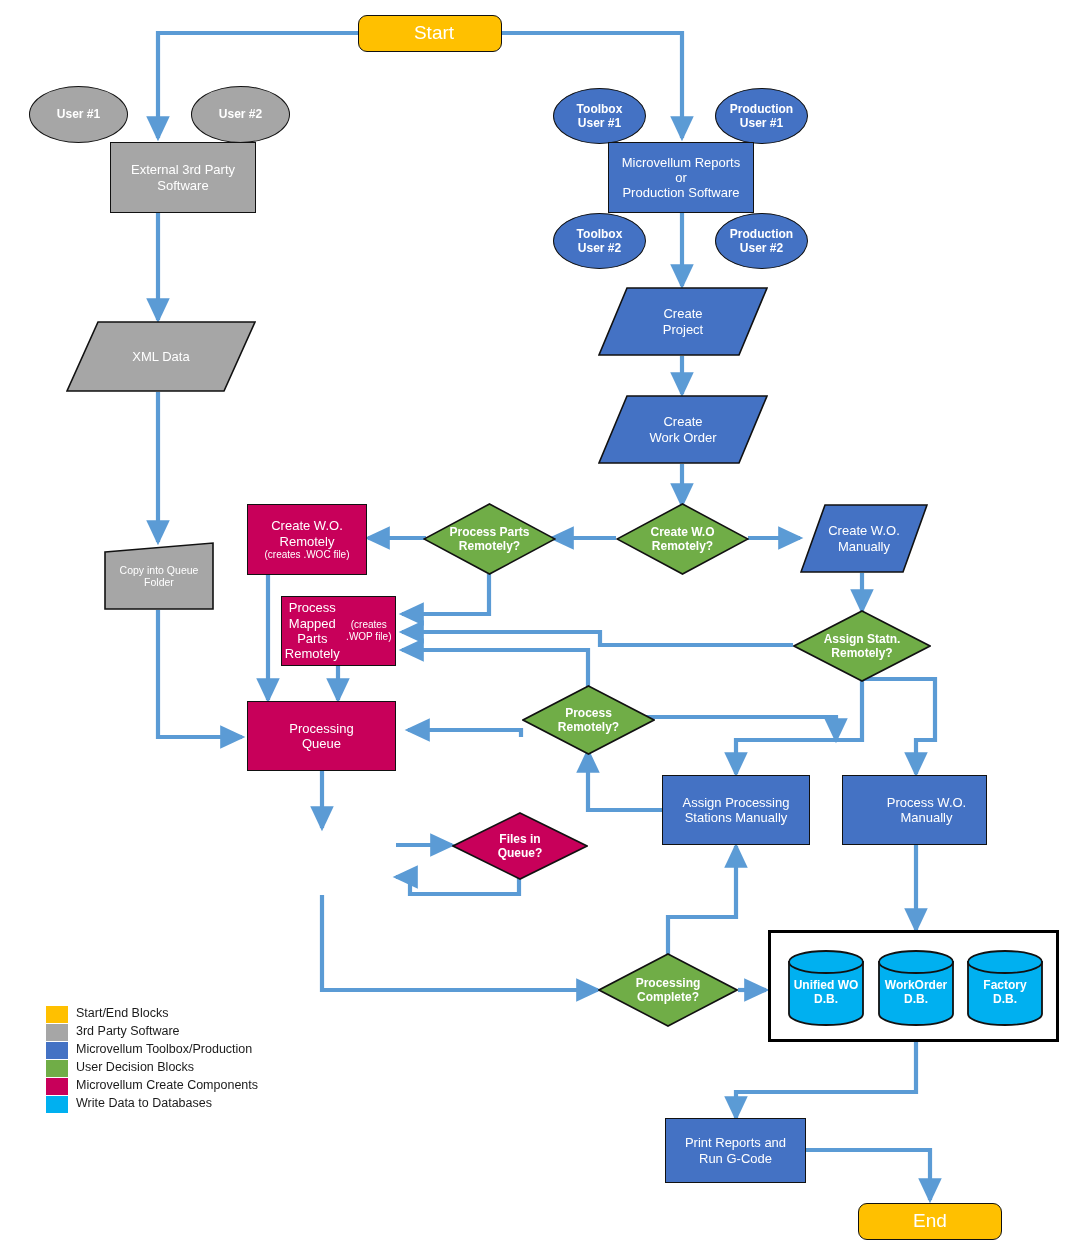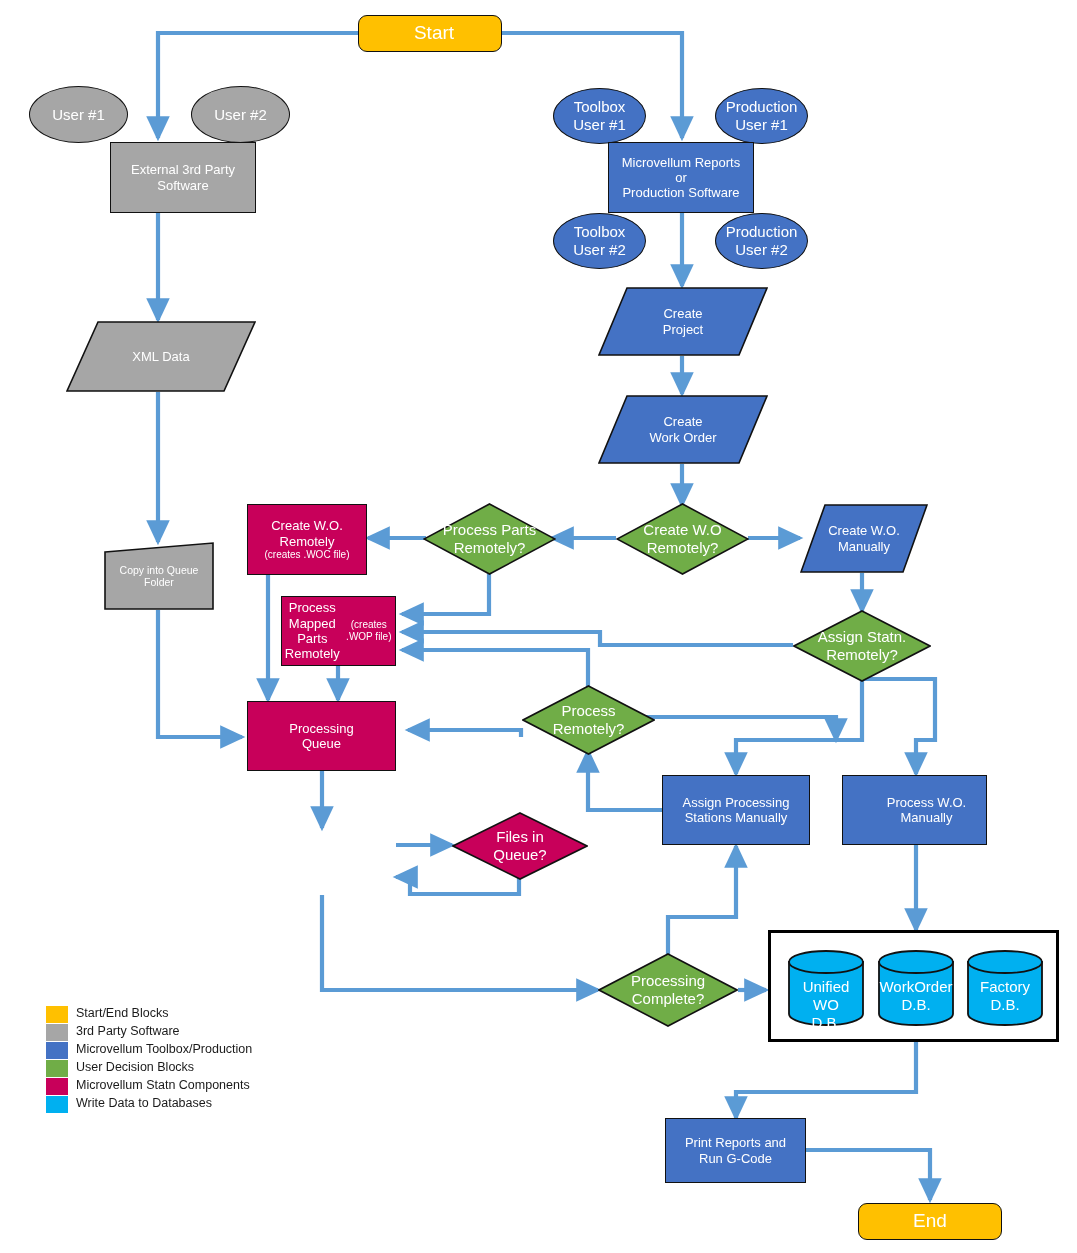--- a/index.html
+++ b/index.html
@@ -110,21 +110,21 @@
   .legend-text {
     margin-left: 8px;
     font-size: 12.5px;
     color: #1a1a1a;
     white-space: nowrap;
   }
   
   .t-start { font-size: 19px; }
   .t-md  { font-size: 13px; }
   .t-sm  { font-size: 10.5px; }
-  .t-xs  { font-size: 15px; }
+  .t-xs  { font-size: 12px; font-weight: bold; }
   .sub  { font-size: 10px; }
 </style>
 </head>
 <body>
 
 <div id="canvas">
 
   <svg id="edges" viewBox="0 0 1077 1253" width="1077" height="1253">
     <defs>
       <marker id="ah" markerWidth="8" markerHeight="8" refX="5.2" refY="3" orient="auto" markerUnits="strokeWidth">
@@ -406,21 +406,21 @@
     <div class="legend-row">
       <span class="legend-swatch" style="background:#4472C4;"></span>
       <span class="legend-text">Microvellum Toolbox/Production</span>
     </div>
     <div class="legend-row">
       <span class="legend-swatch" style="background:#70AD47;"></span>
       <span class="legend-text">User Decision Blocks</span>
     </div>
     <div class="legend-row">
       <span class="legend-swatch" style="background:#C8005A;"></span>
-      <span class="legend-text">Microvellum Statn Components</span>
+      <span class="legend-text">Microvellum Create Components</span>
     </div>
     <div class="legend-row">
       <span class="legend-swatch" style="background:#00B0F0;"></span>
       <span class="legend-text">Write Data to Databases</span>
     </div>
   </div>
 
 </div>
 
 </body></html>

